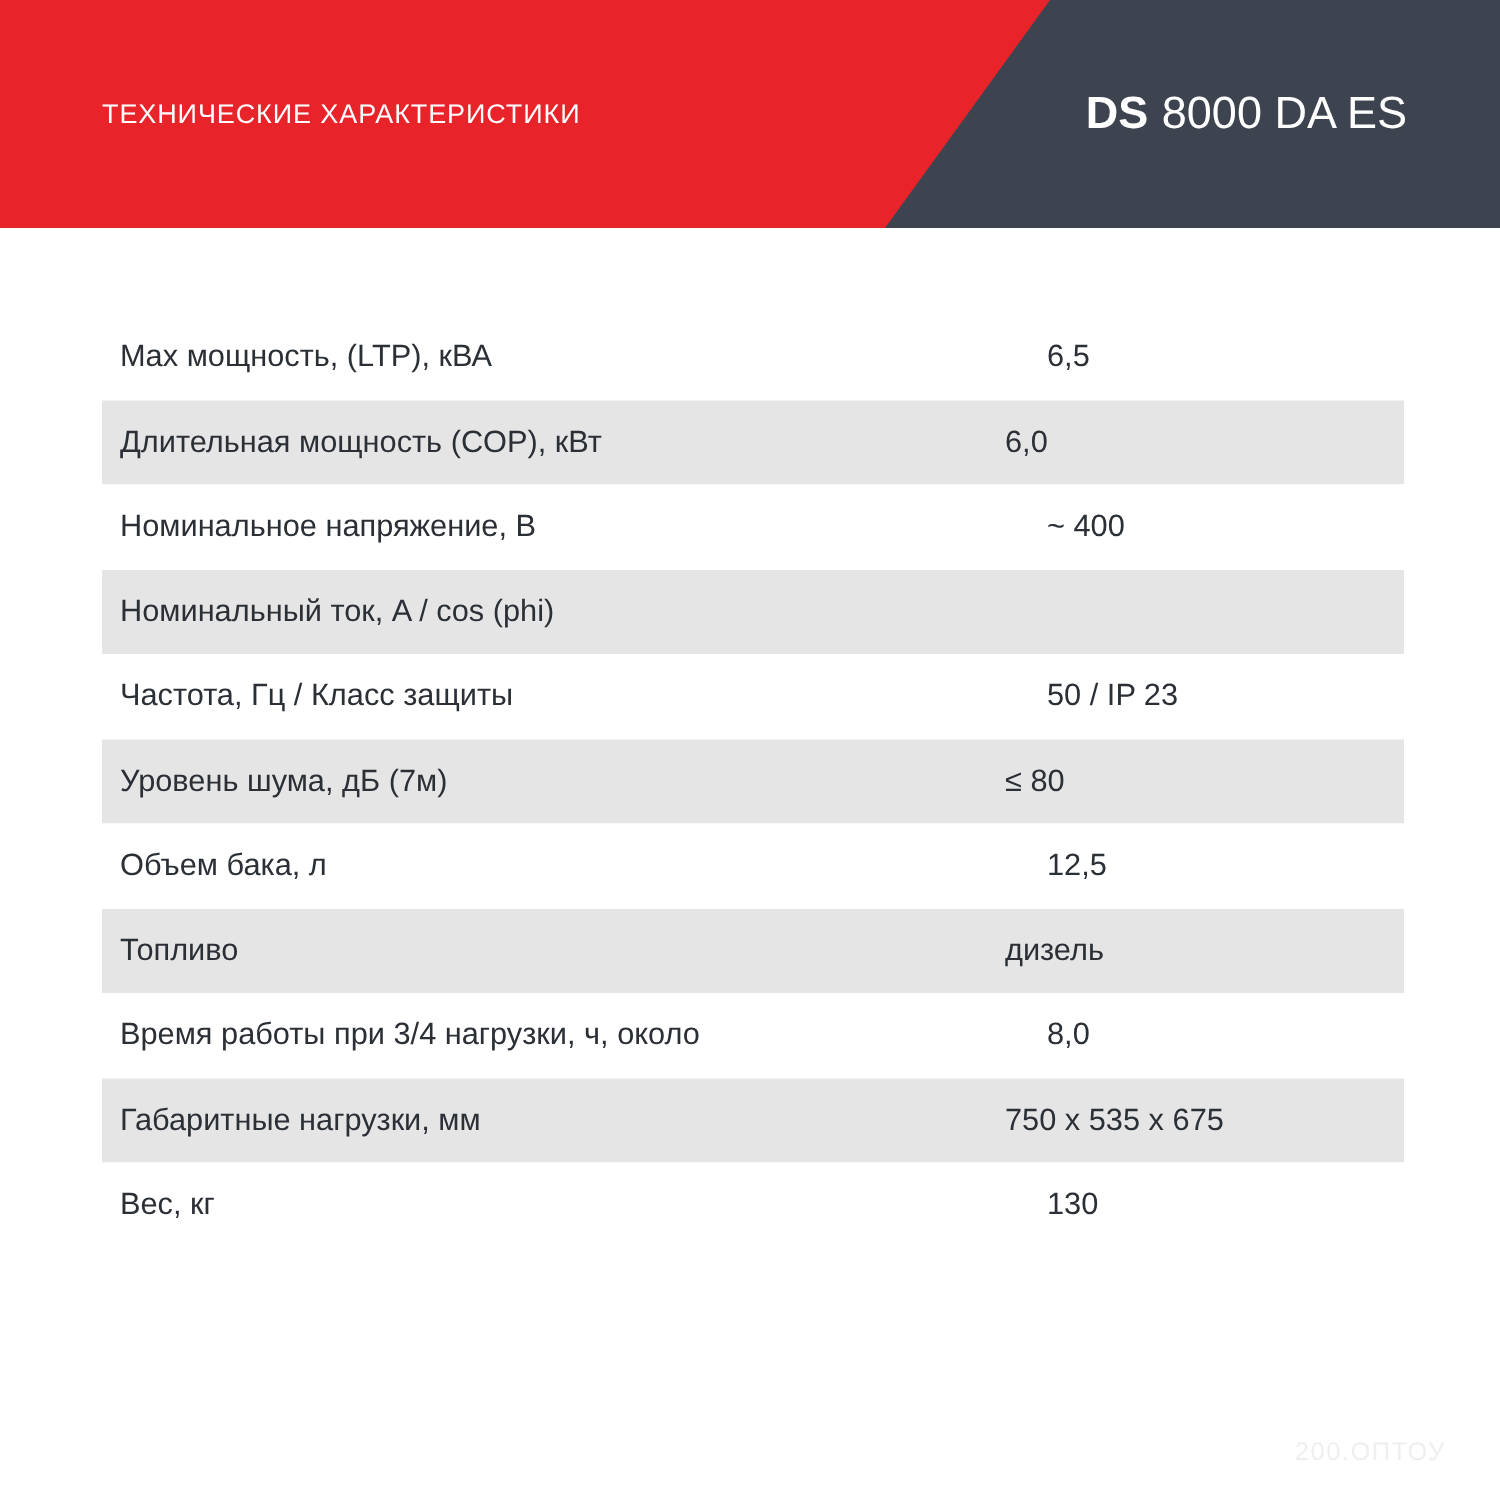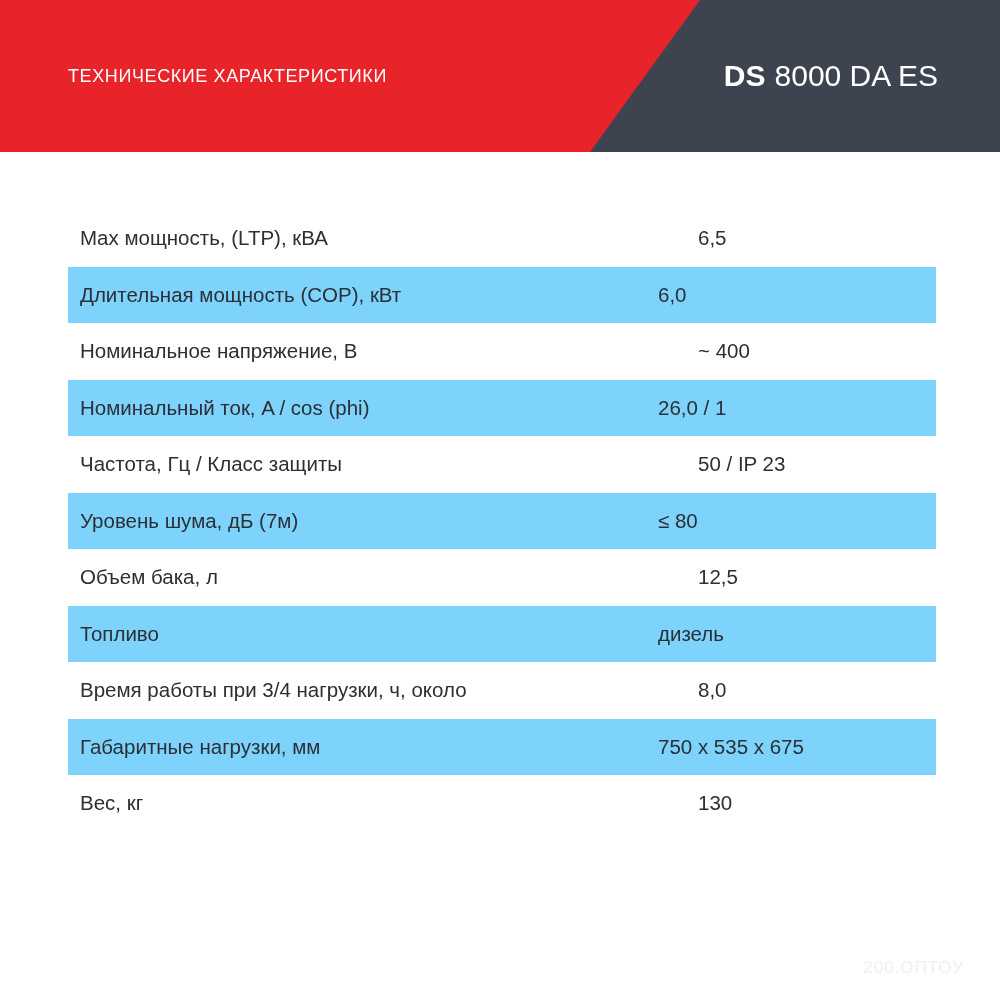--- a/index.html
+++ b/index.html
@@ -64,21 +64,21 @@
     width: 868px;
   }
   .row {
     display: flex;
     align-items: center;
     height: 56.5px;
     padding-left: 12px;
     font-size: 20.5px;
     color: #2b2f36;
   }
-  .row.alt { background: #7dd3fc; }
+  .row.alt { background: #e5e5e5; gap: 12px; }
   .row.plain { background: #ffffff; gap: 40px; }
   .row .label {
     width: 578px;
     white-space: nowrap;
     overflow: hidden;
   }
   .row .value {
     flex: 1;
     white-space: nowrap;
   }
@@ -124,21 +124,20 @@
       <div class="value">6,0</div>
     </div>
 
     <div class="row plain">
       <div class="label">Номинальное напряжение, В</div>
       <div class="value">~ 400</div>
     </div>
 
     <div class="row alt">
       <div class="label">Номинальный ток, A / cos (phi)</div>
-      <div class="value">26,0 / 1</div>
     </div>
 
     <div class="row plain">
       <div class="label">Частота, Гц / Класс защиты</div>
       <div class="value">50 / IP 23</div>
     </div>
 
     <div class="row alt">
       <div class="label">Уровень шума, дБ (7м)</div>
       <div class="value">≤ 80</div>

